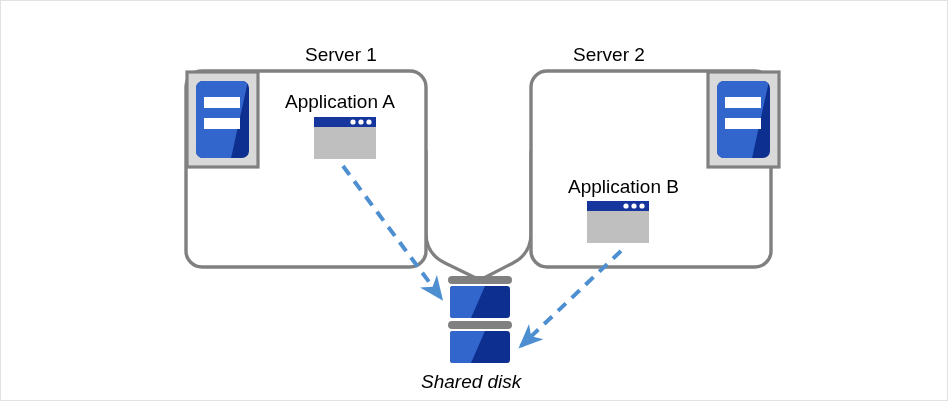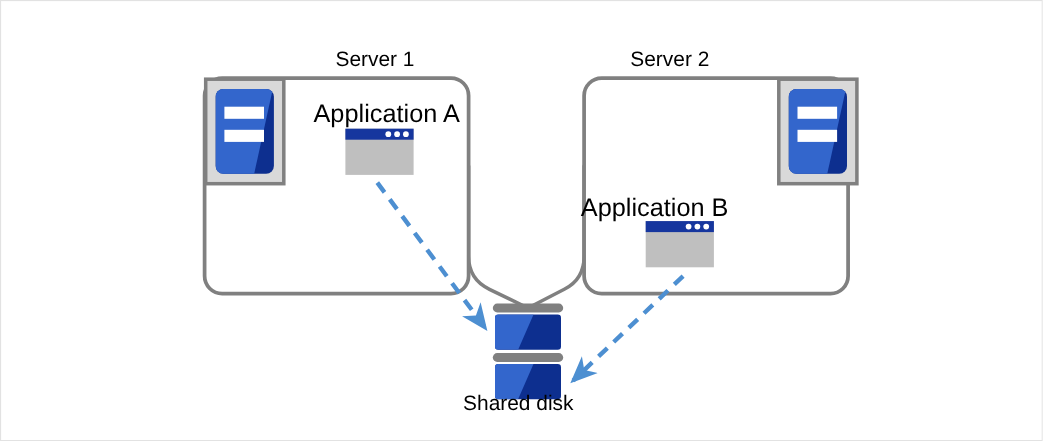--- a/index.html
+++ b/index.html
@@ -30,21 +30,21 @@
     position: absolute;
     color: #000000;
     white-space: pre;
     line-height: 1;
     font-family: "Liberation Sans", sans-serif;
   }
   .server-title {
     font-size: 19px;
   }
   .app-title {
-    font-size: 23px;
+    font-size: 19px;
   }
   .disk-title {
     font-size: 19px;
   }
 </style>
 </head>
 <body>
 
 <div id="canvas">
 
@@ -148,17 +148,17 @@
     </g>
 
   </svg>
 
   <div class="dlabel server-title" style="left:304px; top:44px;">Server 1</div>
 
   <div class="dlabel app-title" style="left:284px; top:91px;">Application A</div>
 
   <div class="dlabel server-title" style="left:572px; top:44px;text-align:center;">Server 2</div>
 
-  <div class="dlabel app-title" style="left:527px; top:176px;">Application B</div>
+  <div class="dlabel app-title" style="left:567px; top:176px;">Application B</div>
 
-  <div class="dlabel disk-title" style="left:420px; top:357px;">Shared disk</div>
+  <div class="dlabel disk-title" style="left:420px; top:371px;font-style:italic;">Shared disk</div>
 
 </div>
 
 </body></html>

